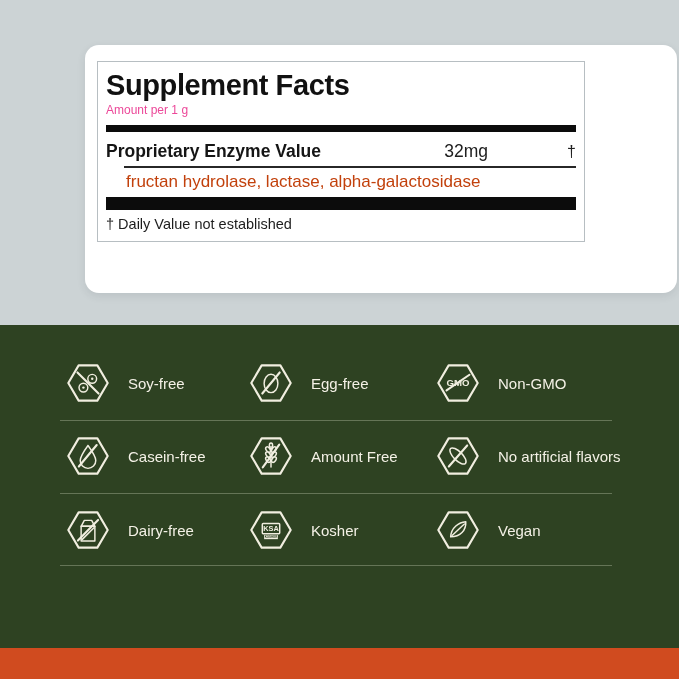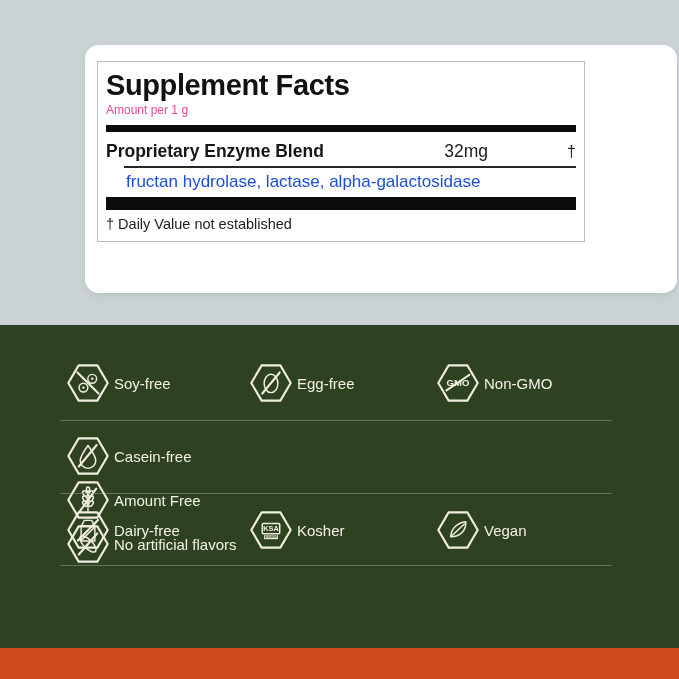--- a/index.html
+++ b/index.html
@@ -31,29 +31,29 @@
     font-size:29px;font-weight:800;letter-spacing:-0.4px;color:var(--ink);
     line-height:32px;
   }
   .sf-amount{font-size:12px;font-weight:500;color:#ec4899;line-height:19px;}
   .bar-thick{height:7px;background:var(--bar-black);margin-top:5px;}
   .panel-row{display:flex;align-items:baseline;margin-top:9px;}
   .pr-name{flex:1;font-size:17.5px;font-weight:600;color:#151515;}
   .pr-amt{font-size:17.5px;font-weight:400;color:#202020;}
   .pr-dv{width:88px;text-align:right;font-size:16px;color:#202020;}
   .hairline{height:2px;background:#272727;margin:4px 0 0 18px;}
-  .sf-sub{font-size:17px;font-weight:400;color:#1d4ed8;margin:3px 0 0 20px;line-height:22px;}
+  .sf-sub{font-size:17px;font-weight:400;color:#c2410c;margin:3px 0 0 20px;line-height:22px;}
   .bar-thicker{height:13px;background:var(--bar-black);margin-top:4px;}
   .sf-footnote{font-size:14.5px;color:#1d1d1d;margin-top:5px;line-height:19px;}
   .other-info{margin-top:5px;font-size:12.8px;color:#3a3a3a;line-height:18px;}
   
   .green-section{position:absolute;left:0;top:325px;width:679px;height:323px;background:var(--green-bg);}
   .badge-row{position:absolute;left:0;width:679px;display:flex;padding-left:66px;}
-  .badge-row.r1{top:36px;} .badge-row.r2{top:109px;flex-direction:column;} .badge-row.r3{top:183px;} .badge-row.r4{top:257px;padding-left:249px;}
-  .badge-cell{display:flex;align-items:center;gap:4px;}
+  .badge-row.r1{top:36px;} .badge-row.r2{top:109px;} .badge-row.r3{top:183px;} .badge-row.r4{top:257px;padding-left:249px;}
+  .badge-cell{display:flex;align-items:center;gap:18px;}
   .badge-cell.c1{width:183px;} .badge-cell.c2{width:187px;} .badge-cell.c3{flex:1;}
   .badge-icon{width:44px;height:44px;flex:0 0 44px;}
   .badge-label{font-size:15px;font-weight:500;color:#f4f1e6;line-height:19px;}
   .separator{position:absolute;left:60px;width:552px;height:1px;background:var(--sep);opacity:0.55;}
   .sep1{top:95px;} .sep2{top:168px;} .sep3{top:240px;}
   
   .orange-strip{position:absolute;left:0;top:648px;width:679px;height:31px;background:var(--orange-bar);}
   
   .badge-icon .st{stroke:var(--cream);stroke-width:2.3;fill:none;stroke-linejoin:round;stroke-linecap:round;}
   .badge-icon .thin{stroke:var(--cream);stroke-width:1.6;fill:none;stroke-linejoin:round;stroke-linecap:round;}
@@ -63,21 +63,21 @@
 </head>
 <body>
 
 <div class="top-section">
   <div class="card">
     <div class="sf-panel">
       <div class="sf-title">Supplement Facts</div>
       <div class="sf-amount">Amount per 1 g</div>
       <div class="bar-thick"></div>
       <div class="panel-row">
-        <span class="pr-name">Proprietary Enzyme Blend</span>
+        <span class="pr-name">Proprietary Enzyme Value</span>
         <span class="pr-amt">32mg</span>
         <span class="pr-dv">†</span>
       </div>
       <div class="hairline"></div>
       <div class="sf-sub">fructan hydrolase, lactase, alpha-galactosidase</div>
       <div class="bar-thicker"></div>
       <div class="sf-footnote">† Daily Value not established</div>
     </div>
   </div>
 </div>

